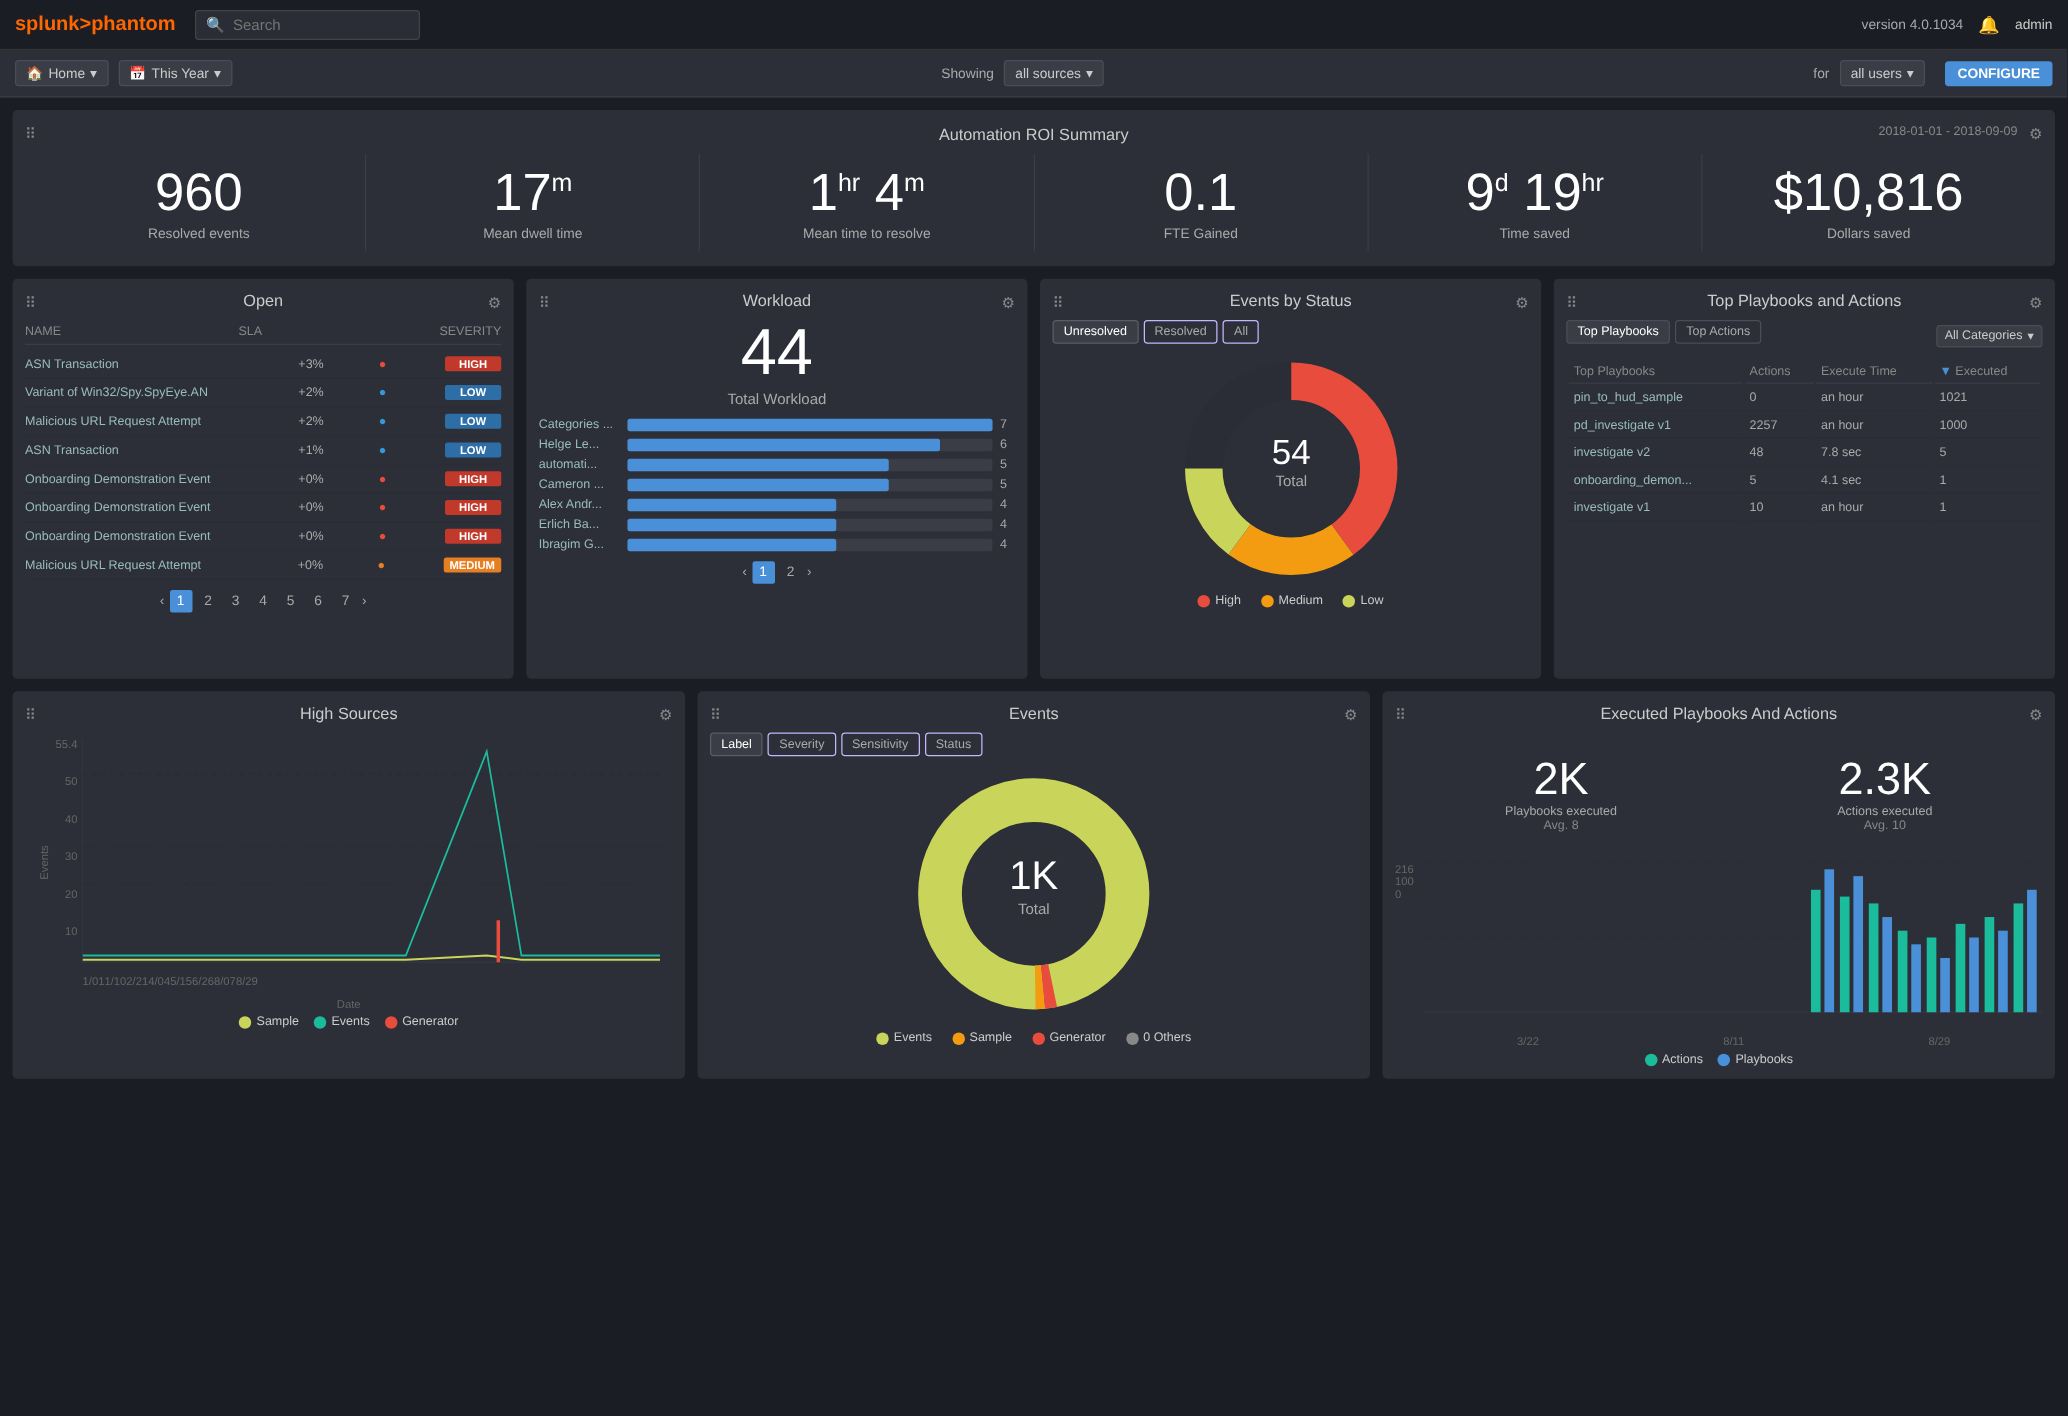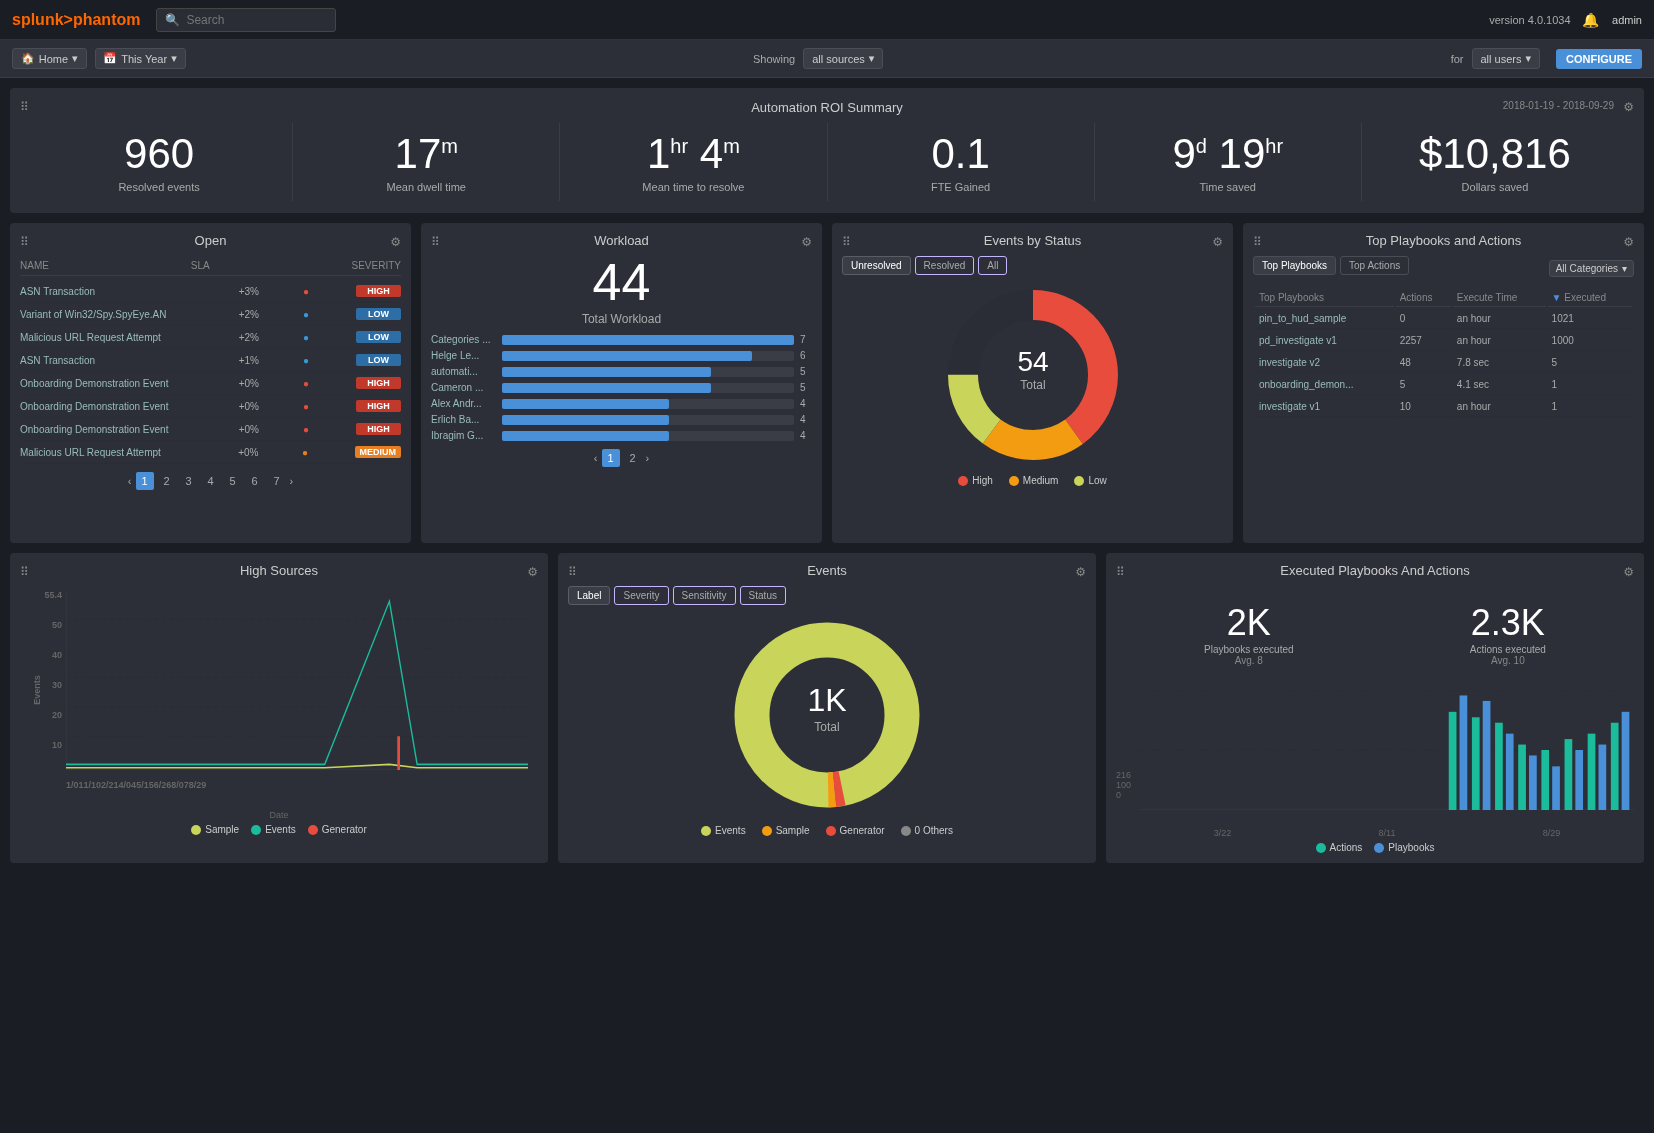--- a/index.html
+++ b/index.html
@@ -86,21 +86,21 @@
     .playbook-table th { color: #888; font-weight: normal; padding: 3px 4px; text-align: left; border-bottom: 1px solid #3a3d45; }
     .playbook-table td { padding: 4px 4px; border-bottom: 1px solid #2a2d35; color: #aaa; }
     .playbook-table td:first-child { color: #9bb; cursor: pointer; }
     .sort-arrow { color: #4a90d9; }
     
     
     .bottom-grid { display: grid; grid-template-columns: 1fr 1fr 1fr; gap: 10px; }
     .bottom-panel { background: #2c2f38; border-radius: 4px; padding: 10px; position: relative; min-height: 300px; }
     
     
-    .chart-area { position: relative; height: 180px; margin: 8px 0 20px 0; font-weight: bold; }
+    .chart-area { position: relative; height: 180px; margin: 8px 0 8px 0; }
     .chart-y-axis { position: absolute; left: 0; top: 0; bottom: 20px; width: 30px; display: flex; flex-direction: column; justify-content: space-between; align-items: flex-end; padding-right: 4px; font-size: 9px; color: #666; }
     .chart-x-axis { position: absolute; left: 32px; right: 0; bottom: 0; display: flex; justify-content: space-around; font-size: 9px; color: #666; }
     .chart-legend { display: flex; justify-content: center; gap: 12px; font-size: 10px; margin-top: 4px; }
     .chart-y-label { position: absolute; left: -18px; top: 50%; transform: rotate(-90deg) translateX(-50%); font-size: 9px; color: #666; white-space: nowrap; }
     
     
     .events-filter-tabs { display: flex; gap: 4px; margin-bottom: 8px; }
     
     
     .exec-stats { display: flex; justify-content: space-around; margin: 24px 0; }
@@ -150,21 +150,21 @@
     <span>▾</span>
   </div>
   <button class="configure-btn">CONFIGURE</button>
 </div>
 
 <div class="main-content">
 
   <div class="roi-panel">
     <span class="panel-grid-icon">⠿</span>
     <div class="panel-title">Automation ROI Summary</div>
-    <span class="panel-date">2018-01-19 - 2018-09-29</span>
+    <span class="panel-date">2018-01-01 - 2018-09-09</span>
     <span class="panel-gear">⚙</span>
     <div class="roi-grid">
       <div class="roi-item">
         <div class="roi-number">960</div>
         <div class="roi-label">Resolved events</div>
       </div>
       <div class="roi-item">
         <div class="roi-number">17<sup style="font-size:20px">m</sup></div>
         <div class="roi-label">Mean dwell time</div>
       </div>
@@ -554,21 +554,21 @@
           <div class="exec-label">Playbooks executed</div>
           <div class="exec-avg">Avg. 8</div>
         </div>
         <div class="exec-stat">
           <div class="exec-big">2.3K</div>
           <div class="exec-label">Actions executed</div>
           <div class="exec-avg">Avg. 10</div>
         </div>
       </div>
       <div style="position:relative; padding-left:24px;">
-        <div style="display:flex; flex-direction:column; justify-content:flex-end; position:absolute; left:0; top:0; height:110px; font-size:9px; color:#666;">
+        <div style="display:flex; flex-direction:column; justify-content:flex-start; position:absolute; left:0; top:0; height:110px; font-size:9px; color:#666;">
           <span>216</span>
           <span>100</span>
           <span>0</span>
         </div>
         <svg width="100%" height="120" viewBox="0 0 320 110" preserveAspectRatio="none">
 
           <line x1="0" y1="0" x2="320" y2="0" stroke="#2a2d35" stroke-dasharray="4,4"></line>
           <line x1="0" y1="55" x2="320" y2="55" stroke="#2a2d35" stroke-dasharray="4,4"></line>
           <line x1="0" y1="110" x2="320" y2="110" stroke="#3a3d45"></line>
 

